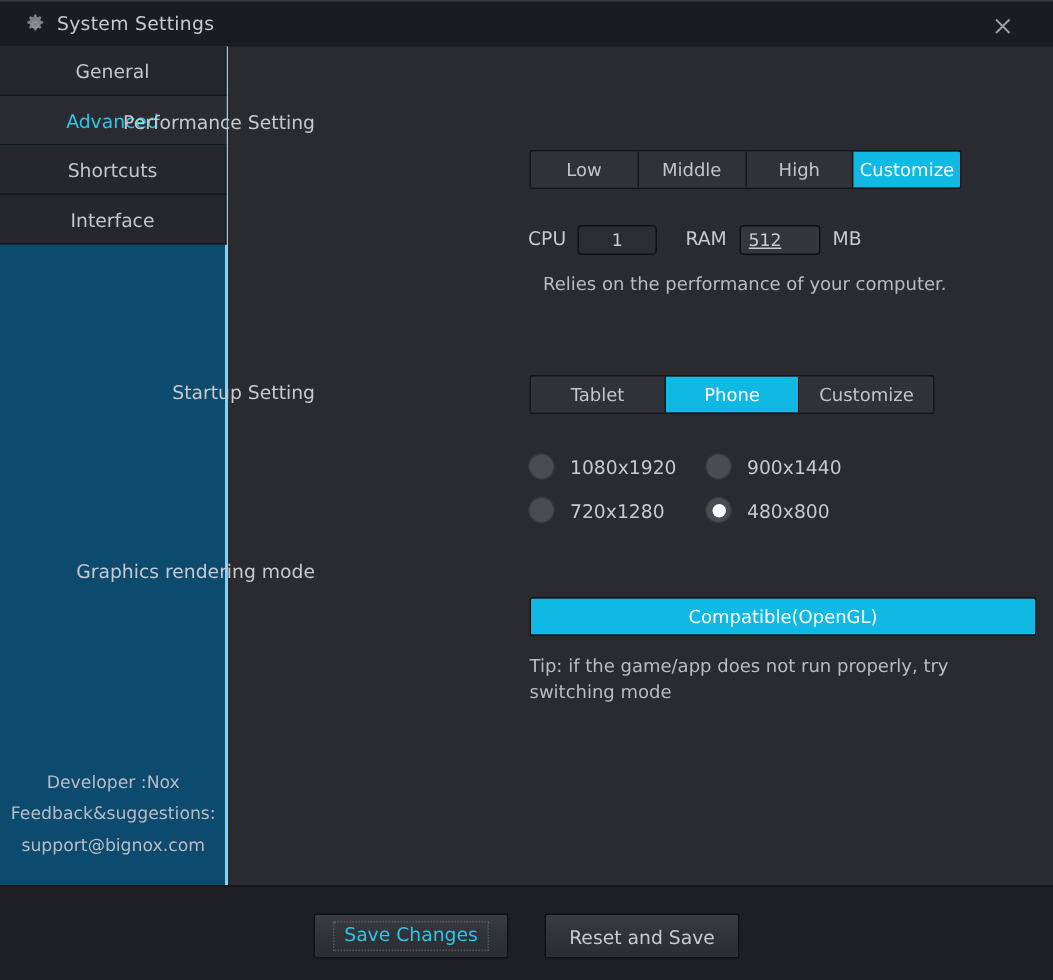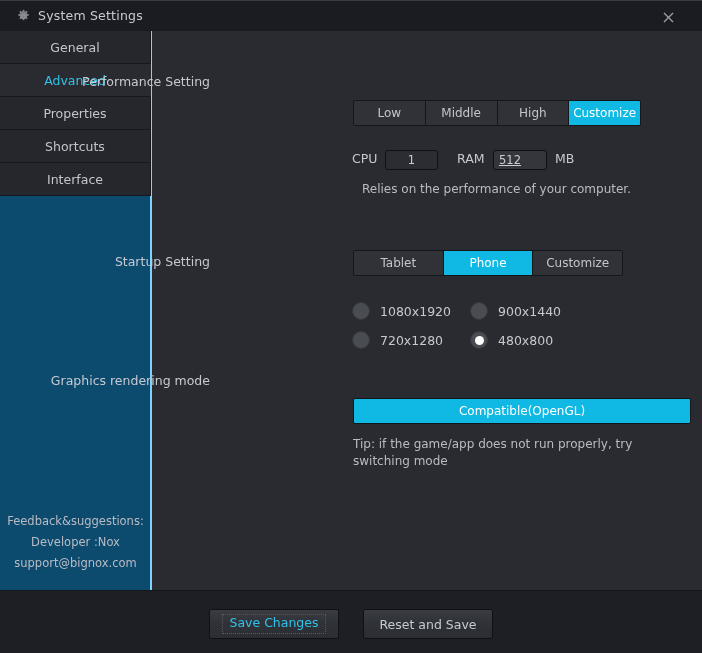--- a/index.html
+++ b/index.html
@@ -264,27 +264,26 @@
       <svg width="11" height="11" viewBox="0 0 11 11">
         <path stroke="#9ca0a8" stroke-width="1.3" d="M1 1 L10 10 M10 1 L1 10"></path>
       </svg>
     </div>
   </div>
 
   <div class="sidebar">
     <div class="nav">
       <div class="nav-item">General</div>
       <div class="nav-item active">Advanced</div>
-      <div class="nav-item">Properties</div>
       <div class="nav-item">Shortcuts</div>
       <div class="nav-item">Interface</div>
     </div>
     <div class="sidebar-footer">
+      <div>Developer :Nox</div>
       <div>Feedback&amp;suggestions:</div>
-      <div>Developer :Nox</div>
       <div>support@bignox.com</div>
     </div>
   </div>
 
   <div class="content">
 
     <div class="row-label" style="left:-102px; top:43px; width:160px;">Performance Setting</div>
 
     <div class="seg" style="left:201px; top:69px; width:288px;">
       <div class="seg-btn">Low</div>

